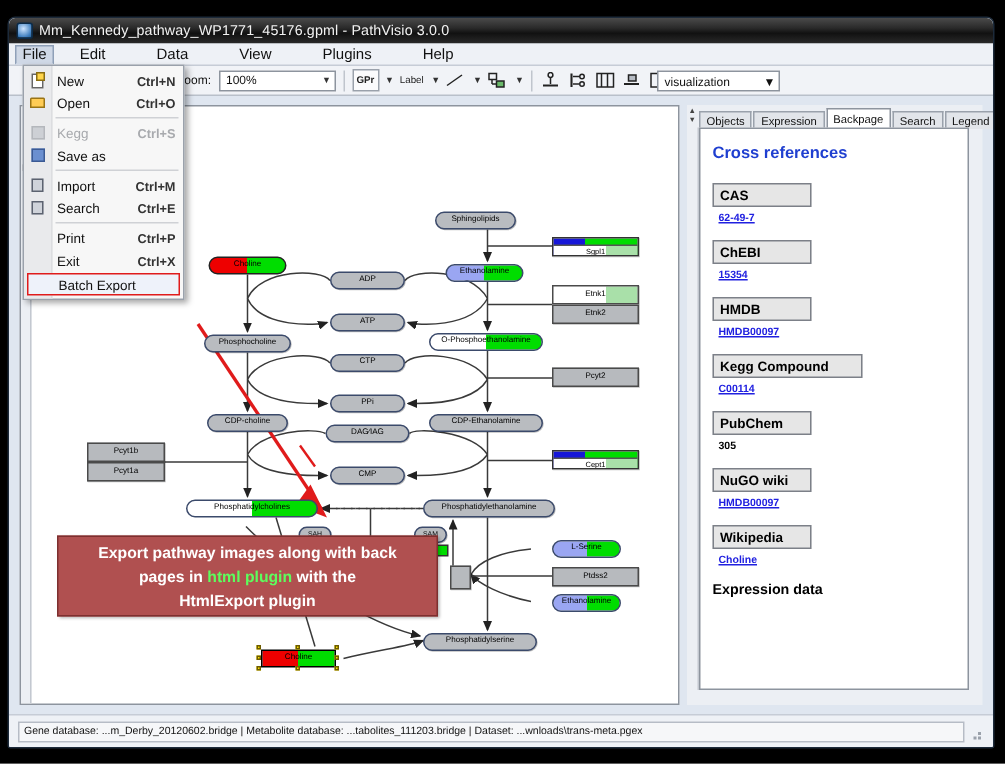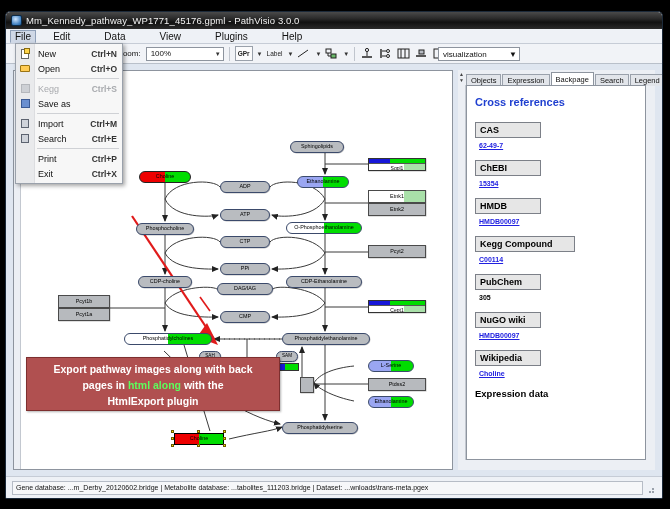--- a/index.html
+++ b/index.html
@@ -148,21 +148,21 @@
   .selected-node {
     background:linear-gradient(90deg,#ee0000 0 50%,#00dd00 50% 100%);
     border:1px solid #000; border-radius:0;
   }
   .handle {
     position:absolute; width:3px; height:3px;
     background:#ffe400; border:0.5px solid #6b5a00;
   }
   
   #callout {
-    position:absolute; left:12px; top:286px; width:254px; height:54px;
+    position:absolute; left:24px; top:286px; width:254px; height:54px;
     background:#b05050;
     border:1px solid #7d2f2f;
     color:#fff; font-weight:bold; font-size:10.5px; line-height:16px;
     text-align:center; padding-top:3px;
     box-shadow:1px 1px 2px rgba(0,0,0,.3);
     z-index:20;
   }
   #callout .hl { color:#5dfd5d; }
   
   #sidewrap {
@@ -513,21 +513,21 @@
             <span style="position:absolute;left:0;right:0;top:4px;height:9px;background:linear-gradient(90deg,#ffffff 0 62%,#a9e0a9 62% 100%);border-top:1px solid #555;display:flex;align-items:center;justify-content:center;font-size:5px">Cept1</span>
           </div>
           <div class="node gene" style="left:354px;top:307px;width:58px;height:13px">Ptdss2</div>
           <div class="node gene" style="left:286px;top:306px;width:14px;height:16px"></div>
 
           <div class="node" style="left:257px;top:292px;width:28px;height:8px;background:linear-gradient(90deg,#1717d8 0 50%,#00dd00 50% 100%);border:1px solid #333"></div>
 
           <div id="callout">
             <div>Export pathway images along with back</div>
             <div>
-              <span>pages in </span><span class="hl">html along</span><span> with the</span>
+              <span>pages in </span><span class="hl">html plugin</span><span> with the</span>
             </div>
             <div>HtmlExport plugin</div>
           </div>
 
         </div>
       </div>
 
       <div id="sidewrap">
         <div id="sb-spin">
           <div>▲</div>
@@ -636,16 +636,19 @@
 
       <div class="fm-row">
         <span class="lb">Print</span>
         <span class="acc">Ctrl+P</span>
       </div>
       <div class="fm-row">
         <span class="lb">Exit</span>
         <span class="acc">Ctrl+X</span>
       </div>
 
+      <div id="fm-batch">
+        <span class="lb">Batch Export</span>
+      </div>
     </div>
 
   </div>
 </div>
 
 </body></html>

